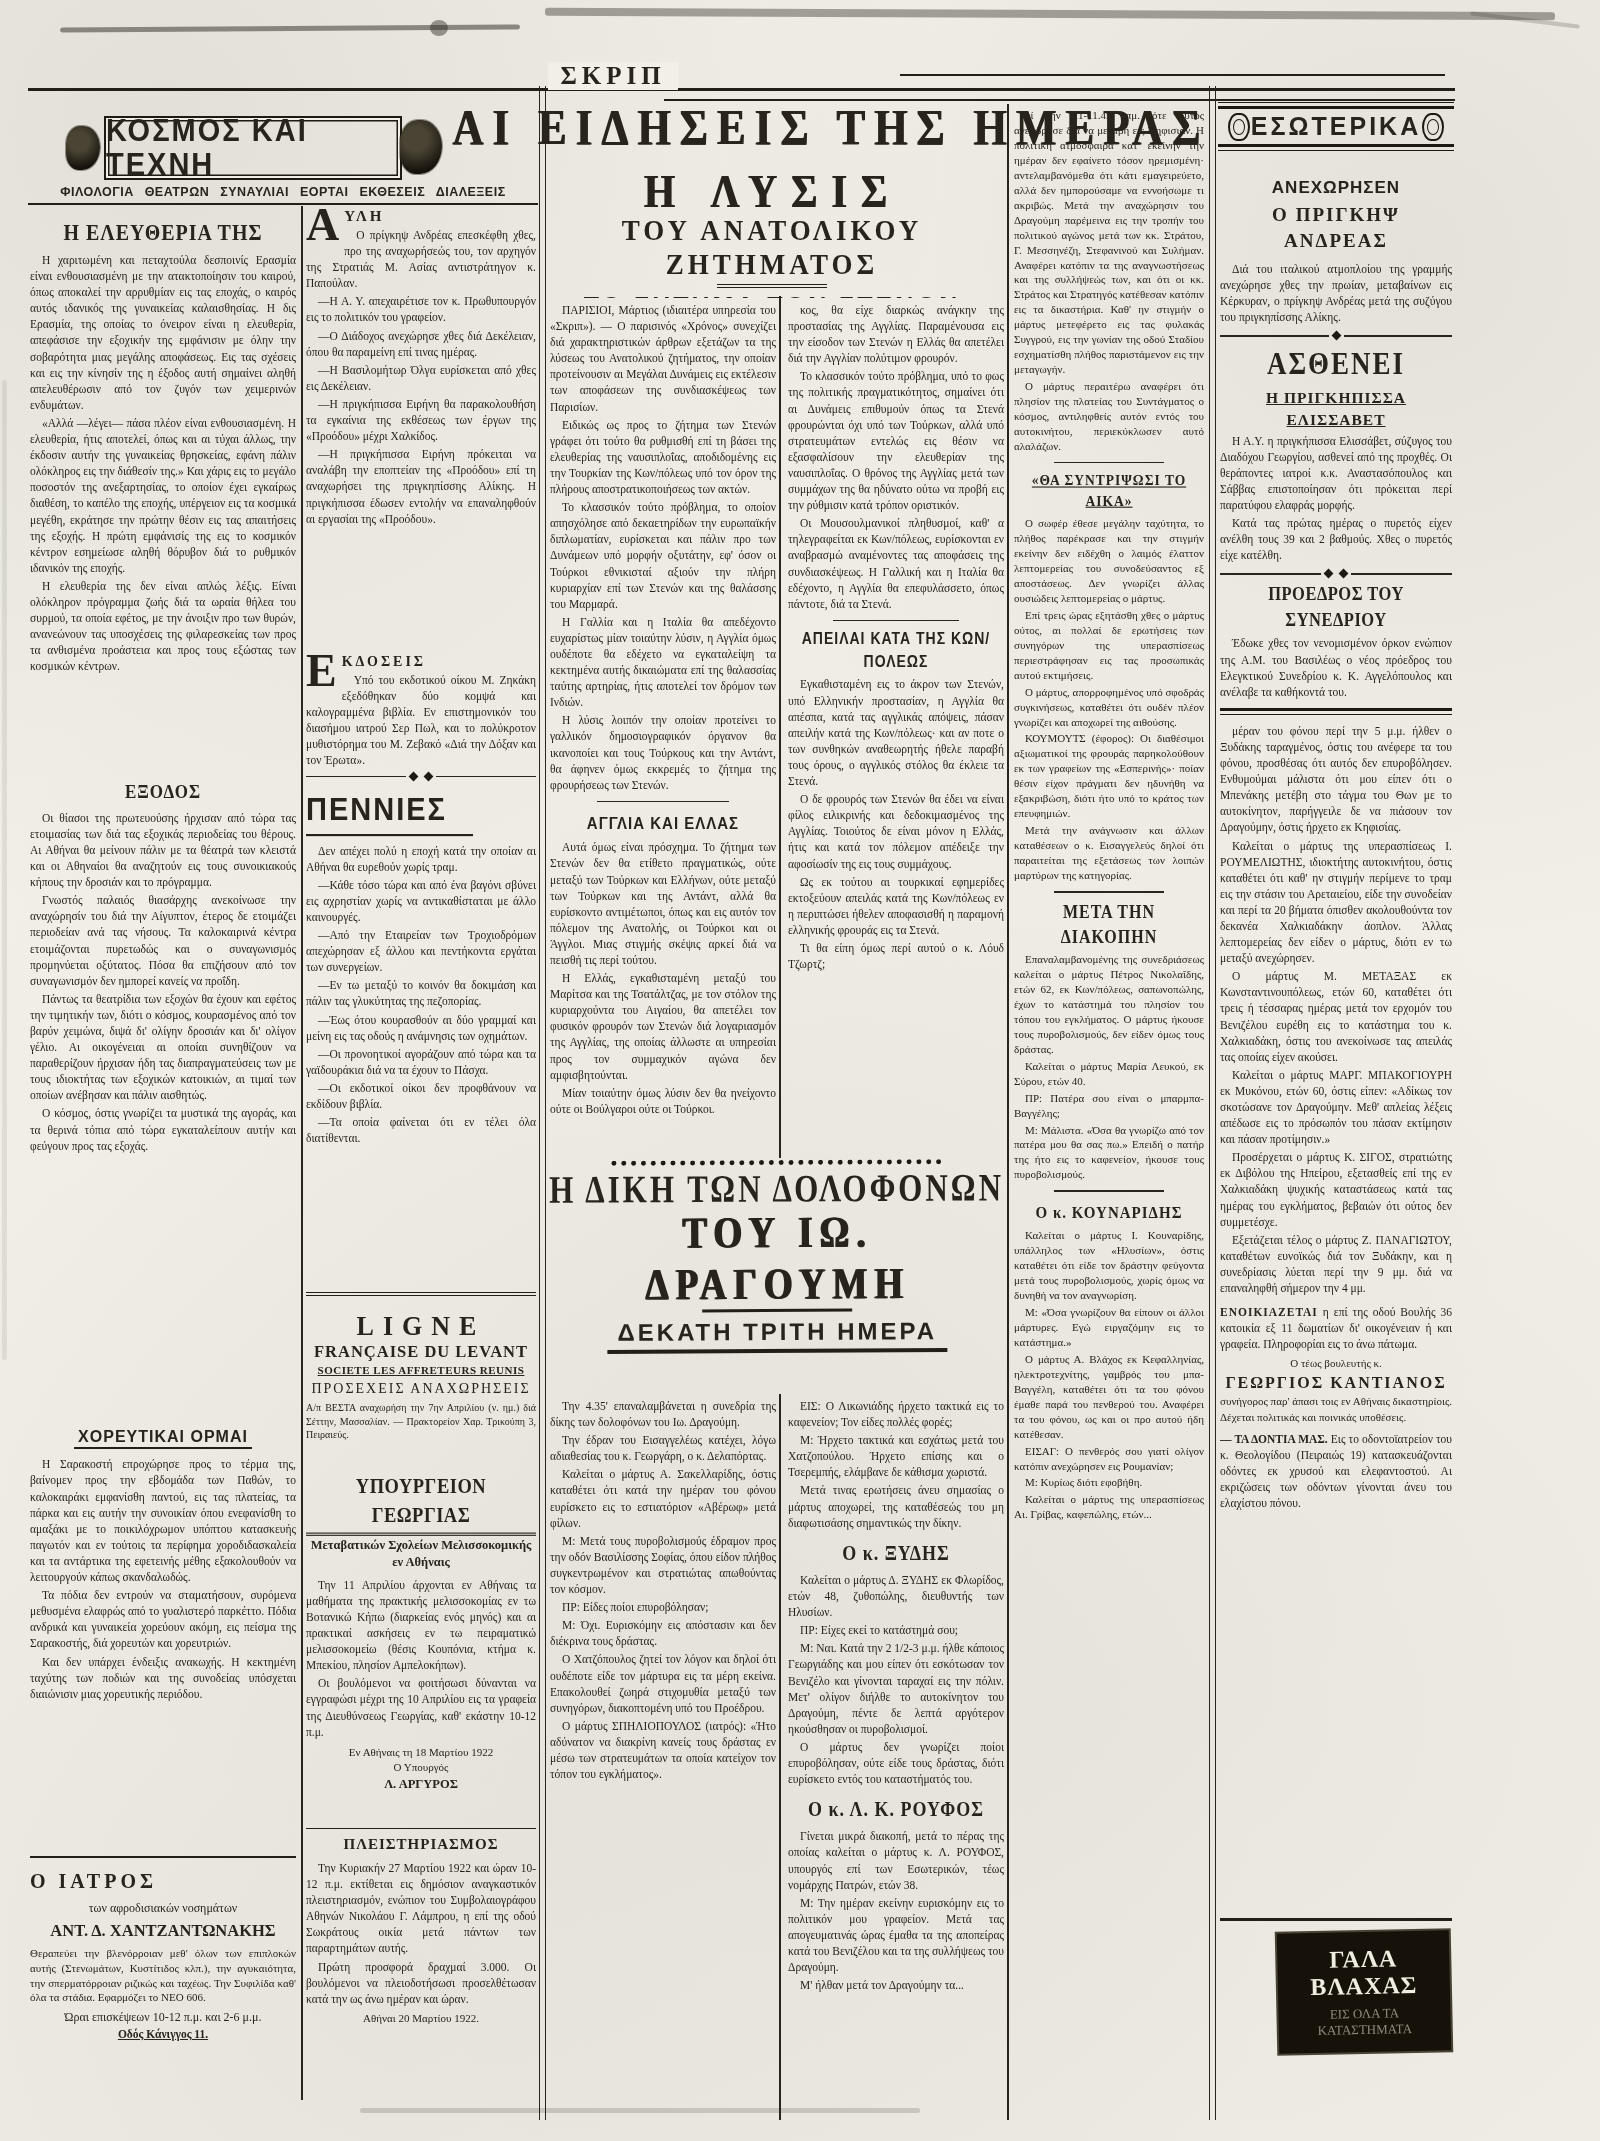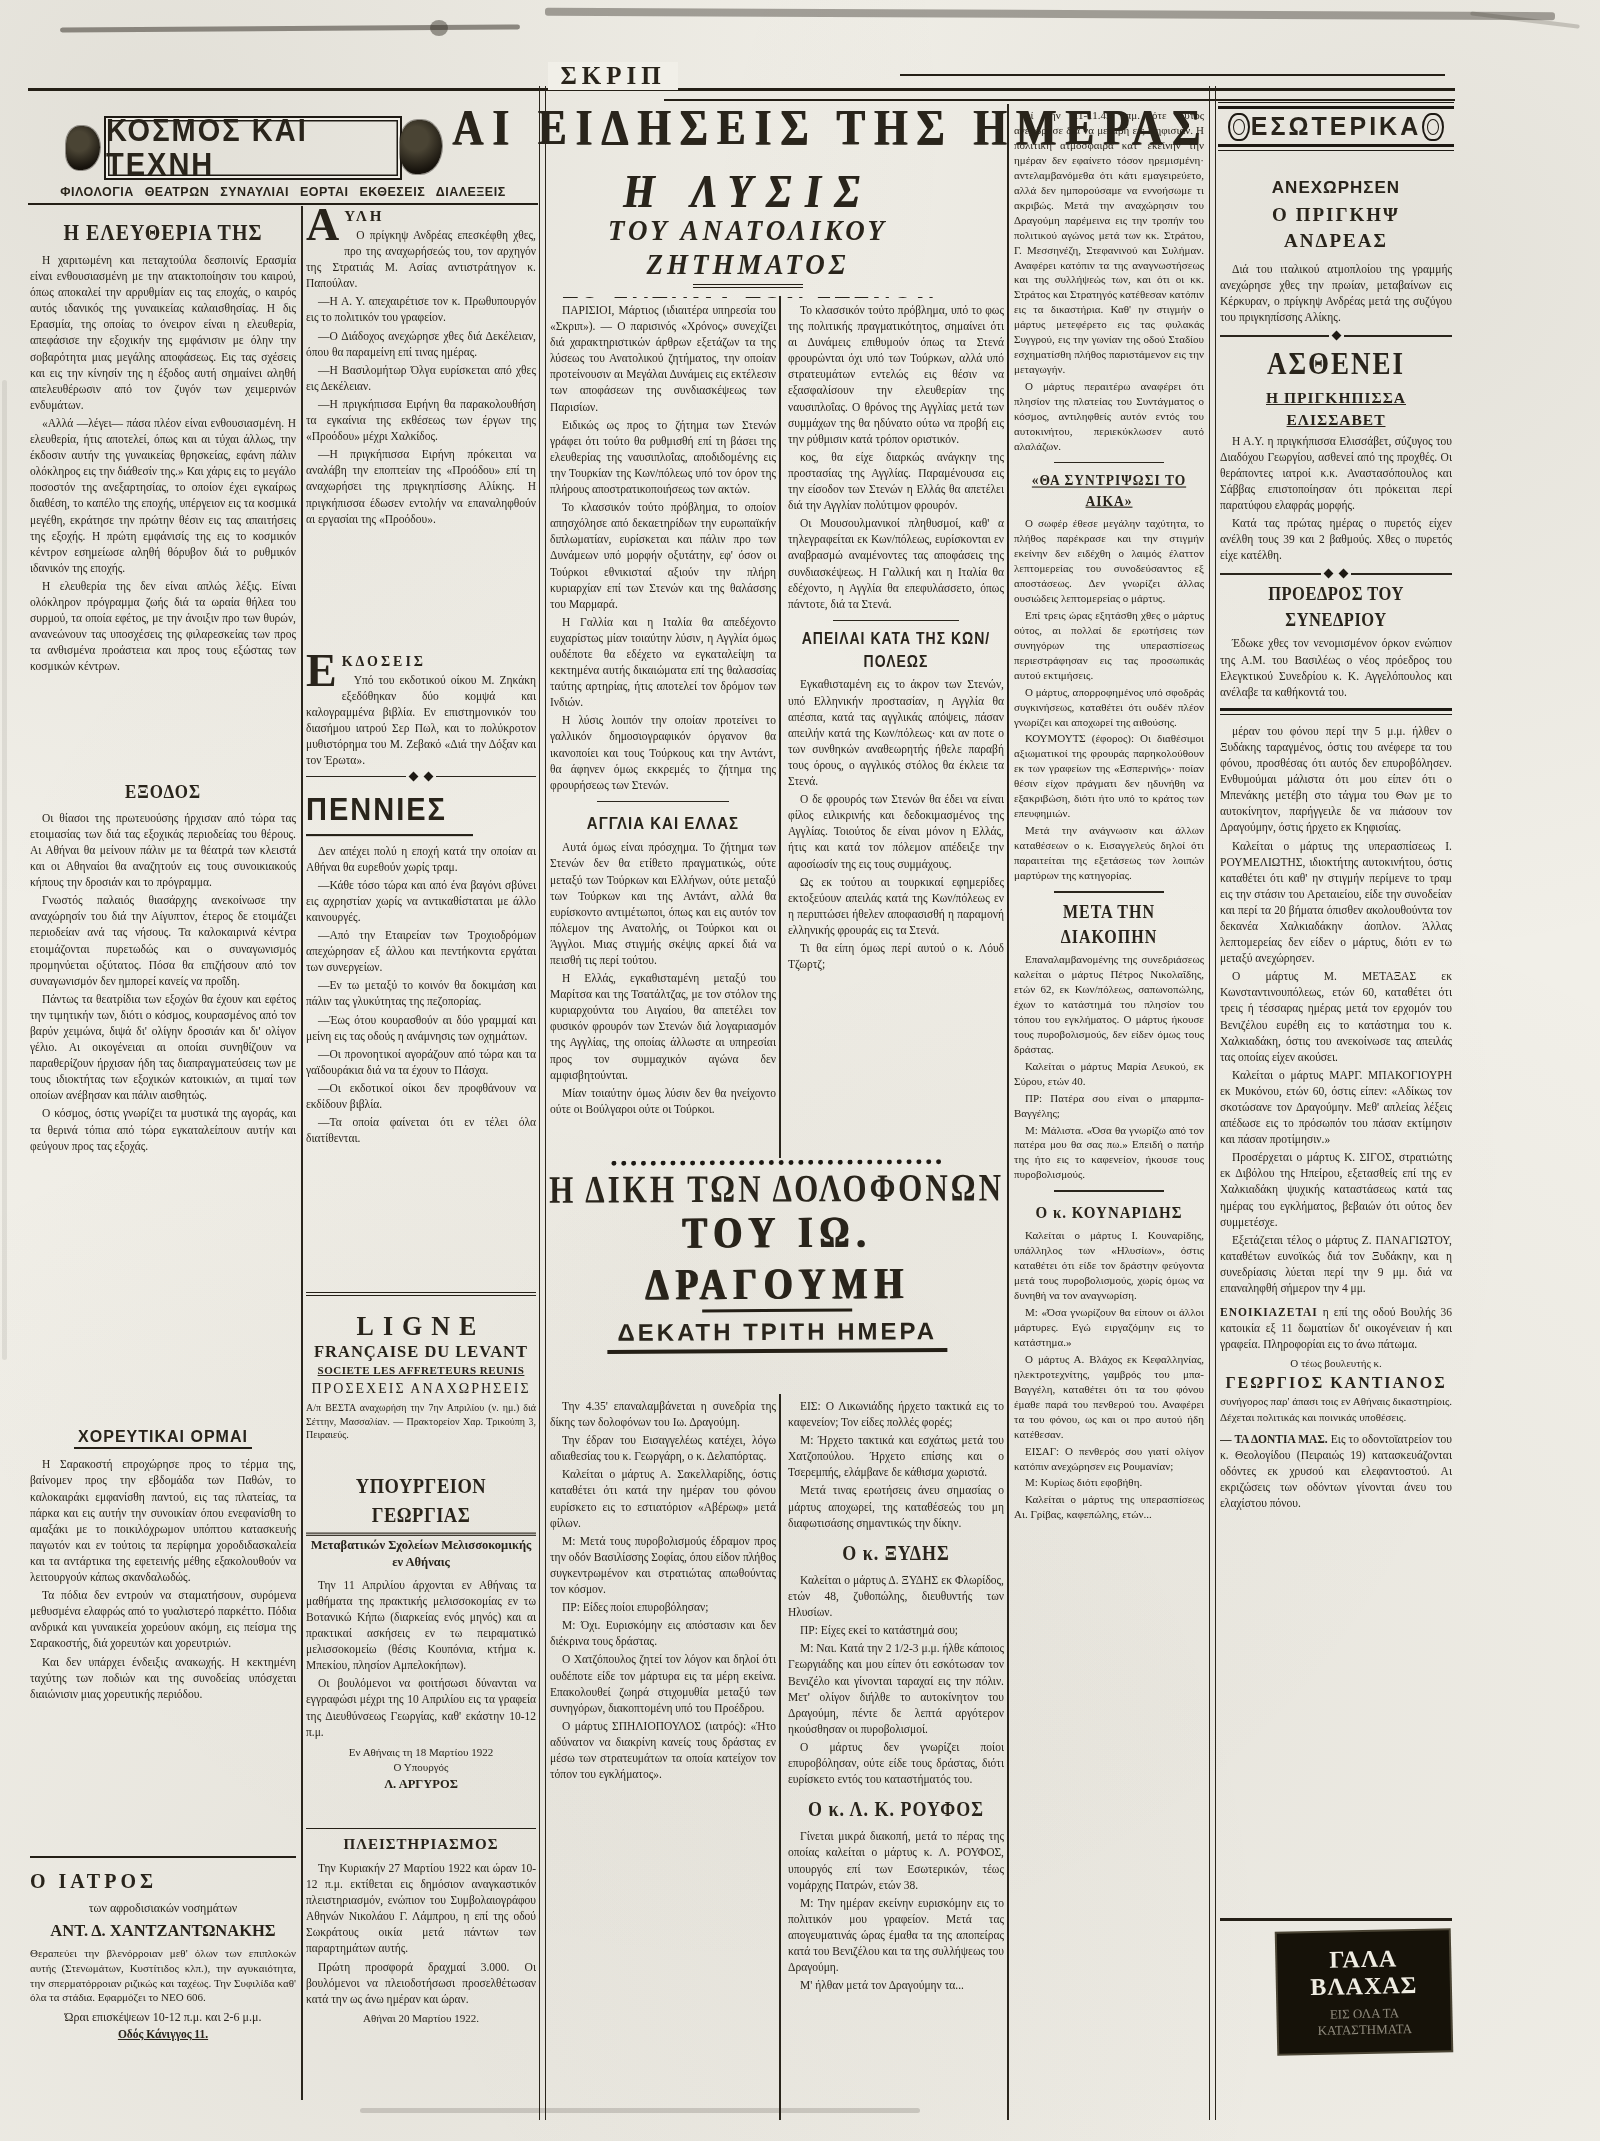--- a/index.html
+++ b/index.html
@@ -176,21 +176,21 @@
   </div>
   <div class="block body-txt" style="left:306px;top:1828px;width:230px;height:290px;border-top:1.5px solid #241f16;padding-top:5px;">
     <div class="center" style="font-weight:bold;font-size:15px;letter-spacing:1px;margin-bottom:5px;">ΠΛΕΙΣΤΗΡΙΑΣΜΟΣ</div>
     <div>
         <p>Την Κυριακήν 27 Μαρτίου 1922 και ώραν 10-12 π.μ. εκτίθεται εις δημόσιον αναγκαστικόν πλειστηριασμόν, ενώπιον του Συμβολαιογράφου Αθηνών Νικολάου Γ. Λάμπρου, η επί της οδού Σωκράτους οικία μετά πάντων των παραρτημάτων αυτής.</p>
         <p>Πρώτη προσφορά δραχμαί 3.000. Οι βουλόμενοι να πλειοδοτήσωσι προσελθέτωσαν κατά την ως άνω ημέραν και ώραν.</p>
       </div>
     <div class="center" style="font-size:11px;margin-top:4px;">Αθήναι 20 Μαρτίου 1922.</div>
   </div>
 
-  <div class="block center" style="left:520px;top:168px;width:456px;height:130px;font-style:italic;">
+  <div class="block center" style="left:544px;top:168px;width:456px;height:130px;">
     <div style="font-weight:bold;font-size:40px;letter-spacing:14px;transform:scaleY(1.15);text-shadow:1px 0 0 currentColor;">Η ΛΥΣΙΣ</div>
     <div style="font-weight:bold;font-size:27px;letter-spacing:4px;transform:scaleY(1.1);margin-top:2px;">ΤΟΥ ΑΝΑΤΟΛΙΚΟΥ ΖΗΤΗΜΑΤΟΣ</div>
     <div style="width:110px;border-top:4px double #241f16;margin:5px auto 4px;"></div>
     <div class="sans" style="font-weight:bold;font-size:25px;letter-spacing:3px;">ΤΟ ΖΗΤΗΜΑ ΤΩΝ ΣΤΕΝΩΝ</div>
 
   </div>
 
   <div class="block body-txt" style="left:550px;top:302px;width:226px;height:856px;">
     <div>
         <p>ΠΑΡΙΣΙΟΙ, Μάρτιος (ιδιαιτέρα υπηρεσία του «Σκριπ»). — Ο παρισινός «Χρόνος» συνεχίζει διά χαρακτηριστικών άρθρων εξετάζων τα της λύσεως του Ανατολικού ζητήματος, την οποίαν προτείνουσιν αι Μεγάλαι Δυνάμεις εις εκτέλεσιν των αποφάσεων της συνδιασκέψεως των Παρισίων.</p>
@@ -203,22 +203,22 @@
     <div class="hd-col sans" style="font-size:15px;">ΑΓΓΛΙΑ ΚΑΙ ΕΛΛΑΣ</div>
     <div>
         <p>Αυτά όμως είναι πρόσχημα. Το ζήτημα των Στενών δεν θα ετίθετο πραγματικώς, ούτε μεταξύ των Τούρκων και Ελλήνων, ούτε μεταξύ των Τούρκων και της Αντάντ, αλλά θα ευρίσκοντο αντιμέτωποι, όπως και εις αυτόν τον πόλεμον της Ανατολής, οι Τούρκοι και οι Άγγλοι. Μιας στιγμής σκέψις αρκεί διά να πεισθή τις περί τούτου.</p>
         <p>Η Ελλάς, εγκαθισταμένη μεταξύ του Μαρίτσα και της Τσατάλτζας, με τον στόλον της κυριαρχούντα του Αιγαίου, θα απετέλει τον φυσικόν φρουρόν των Στενών διά λογαριασμόν της Αγγλίας, της οποίας άλλωστε αι υπηρεσίαι προς τον συμμαχικόν αγώνα δεν αμφισβητούνται.</p>
         <p>Μίαν τοιαύτην όμως λύσιν δεν θα ηνείχοντο ούτε οι Βούλγαροι ούτε οι Τούρκοι.</p>
       </div>
   </div>
 
   <div class="block body-txt" style="left:788px;top:302px;width:216px;height:856px;">
     <div>
+        <p>κος, θα είχε διαρκώς ανάγκην της προστασίας της Αγγλίας. Παραμένουσα εις την είσοδον των Στενών η Ελλάς θα απετέλει διά την Αγγλίαν πολύτιμον φρουρόν.</p>
         <p>Το κλασσικόν τούτο πρόβλημα, υπό το φως της πολιτικής πραγματικότητος, σημαίνει ότι αι Δυνάμεις επιθυμούν όπως τα Στενά φρουρώνται όχι υπό των Τούρκων, αλλά υπό στρατευμάτων εντελώς εις θέσιν να εξασφαλίσουν την ελευθερίαν της ναυσιπλοΐας. Ο θρόνος της Αγγλίας μετά των συμμάχων της θα ηδύνατο ούτω να προβή εις την ρύθμισιν κατά τρόπον οριστικόν.</p>
-        <p>κος, θα είχε διαρκώς ανάγκην της προστασίας της Αγγλίας. Παραμένουσα εις την είσοδον των Στενών η Ελλάς θα απετέλει διά την Αγγλίαν πολύτιμον φρουρόν.</p>
         <p>Οι Μουσουλμανικοί πληθυσμοί, καθ' α τηλεγραφείται εκ Κων/πόλεως, ευρίσκονται εν αναβρασμώ αναμένοντες τας αποφάσεις της συνδιασκέψεως. Η Γαλλική και η Ιταλία θα εδέχοντο, η Αγγλία θα επεφυλάσσετο, όπως πάντοτε, διά τα Στενά.</p>
       </div>
     <div class="thin-sep"></div>
     <div class="hd-col sans" style="font-size:14px;">ΑΠΕΙΛΑΙ ΚΑΤΑ ΤΗΣ ΚΩΝ/ΠΟΛΕΩΣ</div>
     <div>
         <p>Εγκαθισταμένη εις το άκρον των Στενών, υπό Ελληνικήν προστασίαν, η Αγγλία θα απέσπα, κατά τας αγγλικάς απόψεις, πάσαν απειλήν κατά της Κων/πόλεως· και αν ποτε ο των συνθηκών αναθεωρητής ήθελε παραβή τους όρους, ο αγγλικός στόλος θα έκλειε τα Στενά.</p>
         <p>Ο δε φρουρός των Στενών θα έδει να είναι φίλος ειλικρινής και δεδοκιμασμένος της Αγγλίας. Τοιούτος δε είναι μόνον η Ελλάς, ήτις και κατά τον πόλεμον απέδειξε την αφοσίωσίν της εις τους συμμάχους.</p>
         <p>Ως εκ τούτου αι τουρκικαί εφημερίδες εκτοξεύουν απειλάς κατά της Κων/πόλεως εν η περιπτώσει ήθελεν αποφασισθή η παραμονή ελληνικής φρουράς εις τα Στενά.</p>
         <p>Τι θα είπη όμως περί αυτού ο κ. Λόυδ Τζωρτζ;</p>
       </div>

